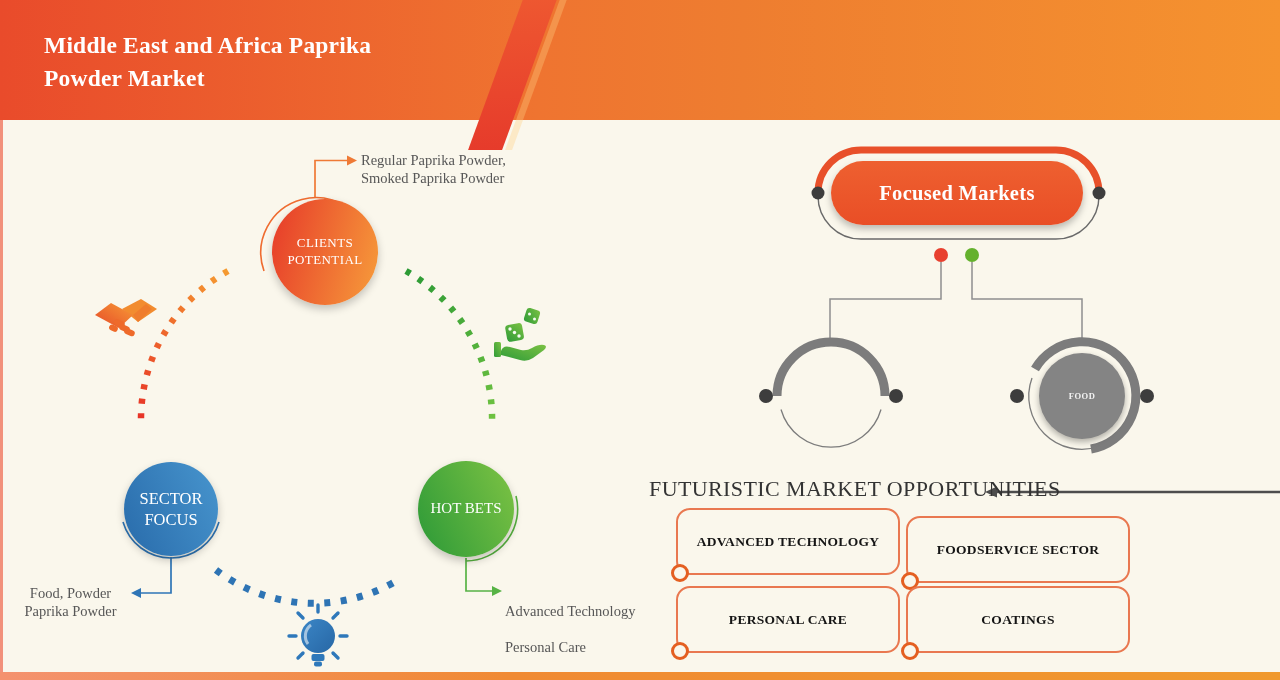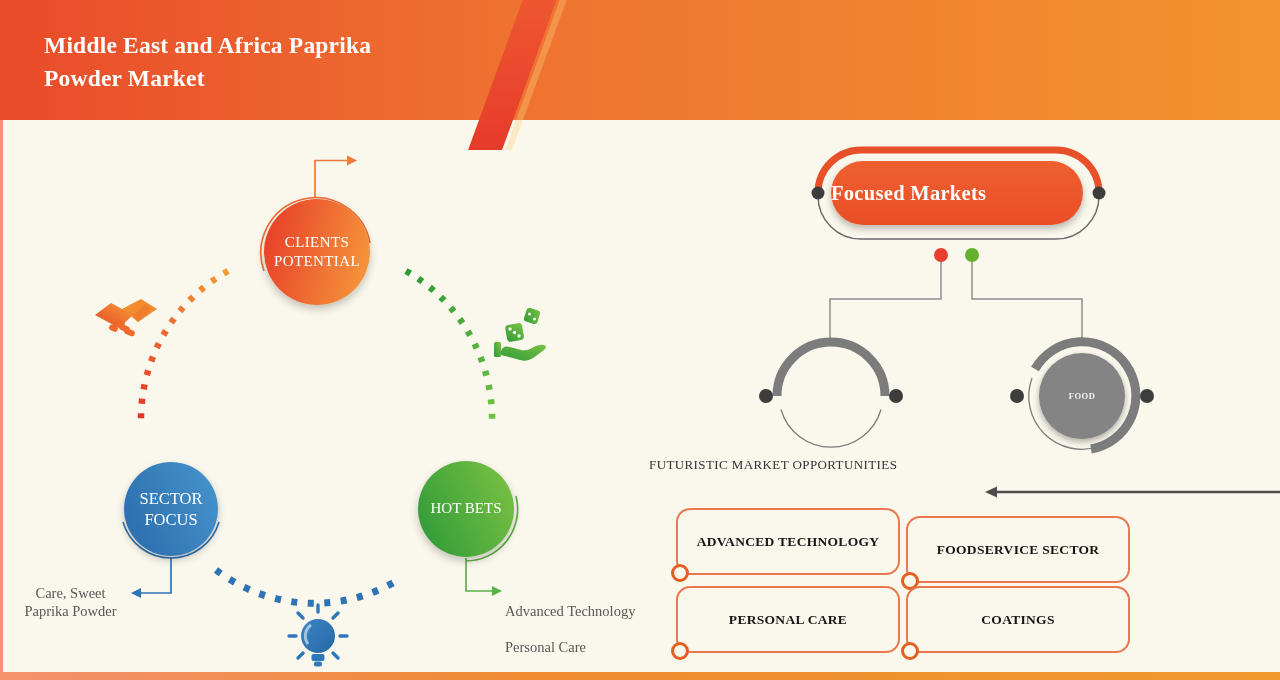--- a/index.html
+++ b/index.html
@@ -19,47 +19,47 @@
   
   .edge-left{position:absolute;left:0;top:120px;bottom:0;width:3px;background:#f2917b;z-index:7;}
   .edge-right{position:absolute;right:0;top:120px;bottom:0;width:3px;background:#ecae5b;z-index:7;}
   .footer-bar{position:absolute;left:0;bottom:0;width:1280px;height:8px;z-index:7;
          background:linear-gradient(90deg,#f4926f 0%,#f08a33 40%,#f0992d 100%);}
   
   .overlay{position:absolute;left:0;top:0;width:1280px;height:680px;z-index:1;}
   
   .node{position:absolute;border-radius:50%;display:flex;align-items:center;justify-content:center;
         text-align:center;color:#fff;z-index:3;box-shadow:0 4px 8px rgba(0,0,0,.22);}
-  .node-clients{left:264px;top:199px;width:106px;height:106px;font-size:15px;line-height:1.3;
+  .node-clients{left:272px;top:199px;width:106px;height:106px;font-size:13px;line-height:1.3;
         letter-spacing:.4px;background:linear-gradient(105deg,#e8432b 10%,#f59339 90%);}
   .node-focus{left:124px;top:462px;width:94px;height:94px;font-size:16.5px;line-height:1.3;
         background:linear-gradient(245deg,#4693cc 5%,#2a6dac 95%);}
   .node-hot{left:418px;top:461px;width:96px;height:96px;font-size:15px;line-height:1.3;
         background:linear-gradient(245deg,#7ac143 5%,#2f9b38 95%);}
   .node-label{width:92%;}
   
   .note{position:absolute;color:#575757;font-size:14.5px;line-height:18px;z-index:3;white-space:pre-line;}
   .note-clients{left:361px;top:151px;}
   .note-focus{left:8px;top:584px;width:125px;text-align:center;}
   .note-hot{left:505px;top:584px;}
   
   .icon{position:absolute;z-index:3;}
   
   .pill{position:absolute;left:831px;top:161px;width:252px;height:64px;border-radius:34px;z-index:3;
-        background:linear-gradient(180deg,#ee6030,#e94e26);display:flex;align-items:center;
+        background:linear-gradient(180deg,#ee6030,#e94e26);display:flex;align-items:center;justify-content:center;
         color:#fff;font-size:20.5px;font-weight:bold;letter-spacing:.3px;box-shadow:0 4px 7px rgba(0,0,0,.25);}
   
   .market{position:absolute;width:86px;height:86px;border-radius:50%;background:#848484;z-index:3;
         display:flex;align-items:center;justify-content:center;text-align:center;color:#f3f3f3;
         font-size:8.5px;font-weight:600;letter-spacing:.5px;line-height:1.5;white-space:pre-line;
         box-shadow:0 3px 6px rgba(0,0,0,.3);}
   .market-1{left:788px;top:353px;}
   .market-2{left:1039px;top:353px;}
   
-  .opp-heading{position:absolute;left:649px;top:457px;font-size:13px;letter-spacing:.4px;
+  .opp-heading{position:absolute;left:649px;top:476px;font-size:22px;letter-spacing:.4px;
         color:#333;font-weight:500;z-index:3;text-align:center;}
   .opp-box{position:absolute;width:220px;height:63px;border:2px solid #e97850;border-radius:14px;
         display:flex;align-items:center;justify-content:center;z-index:3;
         font-size:13.5px;font-weight:bold;letter-spacing:.3px;color:#151515;}
   .opp-1{left:676px;top:508px;}  .opp-2{left:906px;top:508px;margin-top:8px;}
   .opp-3{left:676px;top:586px;}  .opp-4{left:906px;top:586px;}
   .opp-ring{position:absolute;left:-7px;bottom:-9px;width:12px;height:12px;border:3px solid #e45f21;
         border-radius:50%;background:#faf7ec;}
 </style>
 </head>
@@ -141,21 +141,23 @@
   <div class="node node-clients">
     <div class="node-label">CLIENTS POTENTIAL</div>
   </div>
   <div class="node node-focus">
     <div class="node-label">SECTOR FOCUS</div>
   </div>
   <div class="node node-hot">
     <div class="node-label">HOT BETS</div>
   </div>
 
-  <div class="note note-focus">Care, Sweet
+  <div class="note note-clients">Regular Paprika Powder,
+Smoked Paprika Powder</div>
+  <div class="note note-focus">Food, Powder
 Paprika Powder</div>
   <div class="note note-hot">
     <div>Advanced Technology</div>
     <div>Personal Care</div>
     <div>Coatings</div>
     
   </div>
 
   <svg class="icon" style="left:94px;top:296px;" width="64" height="50" viewBox="0 0 64 50">
     <defs>

